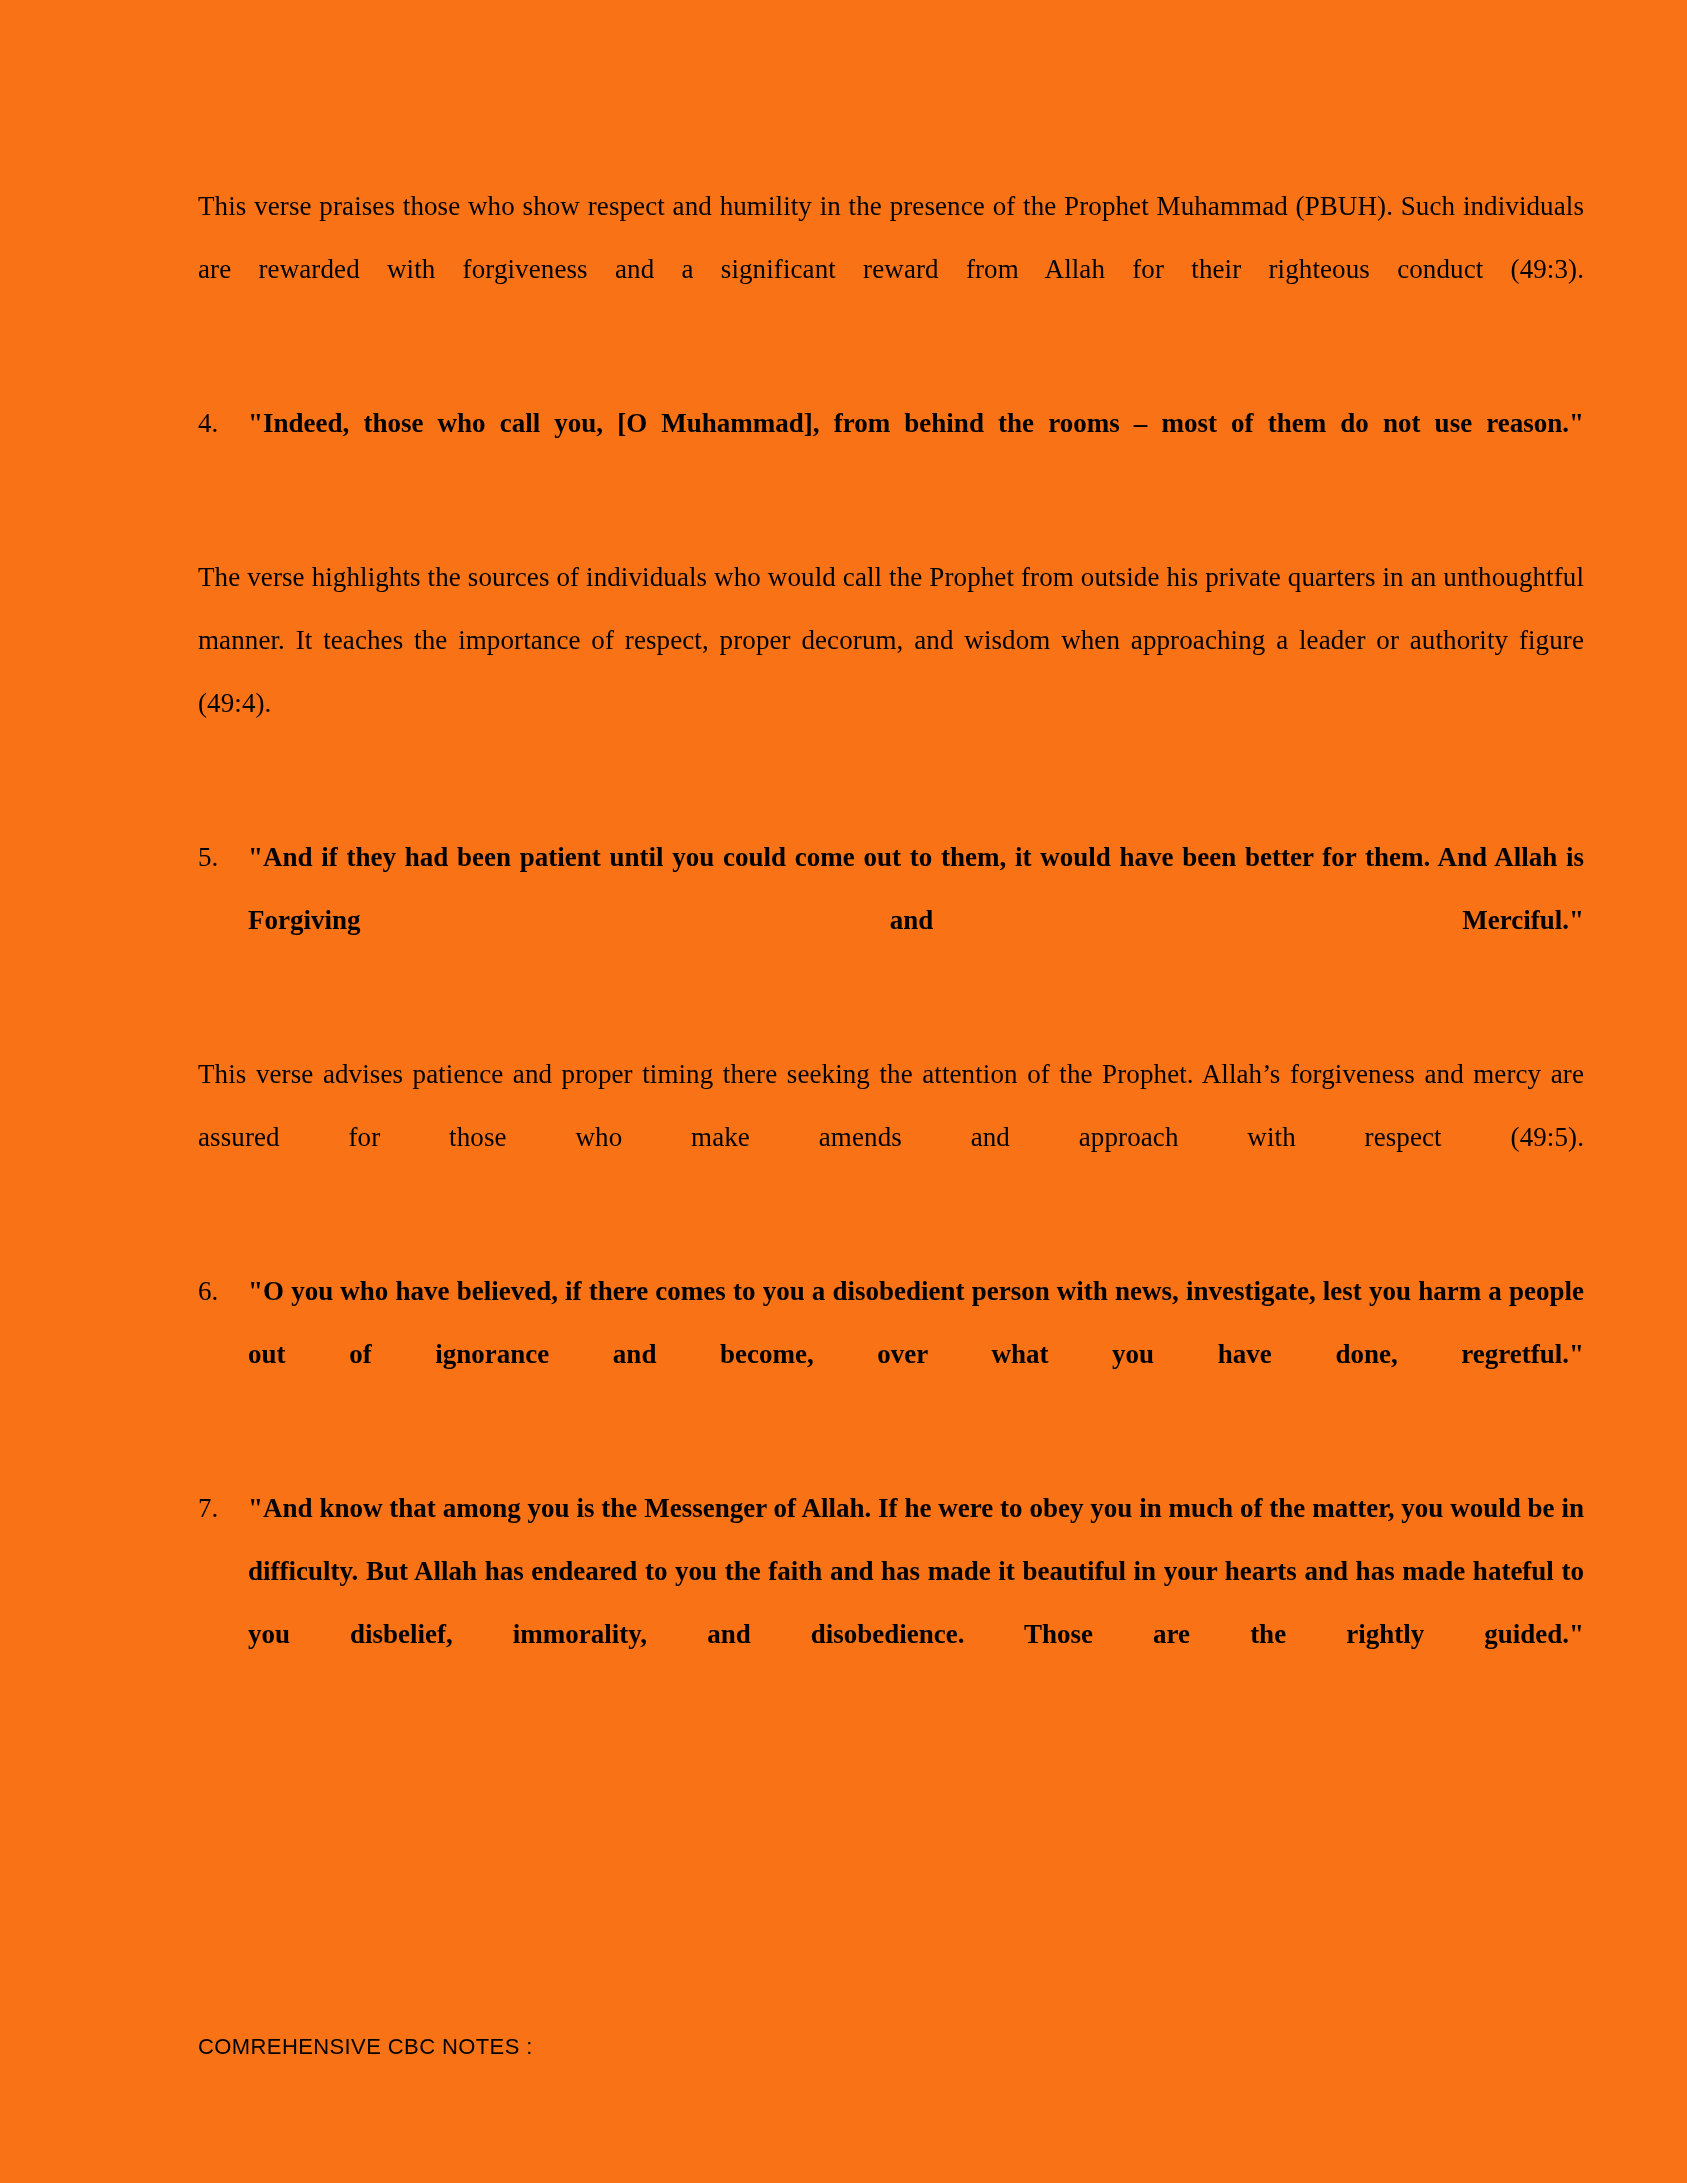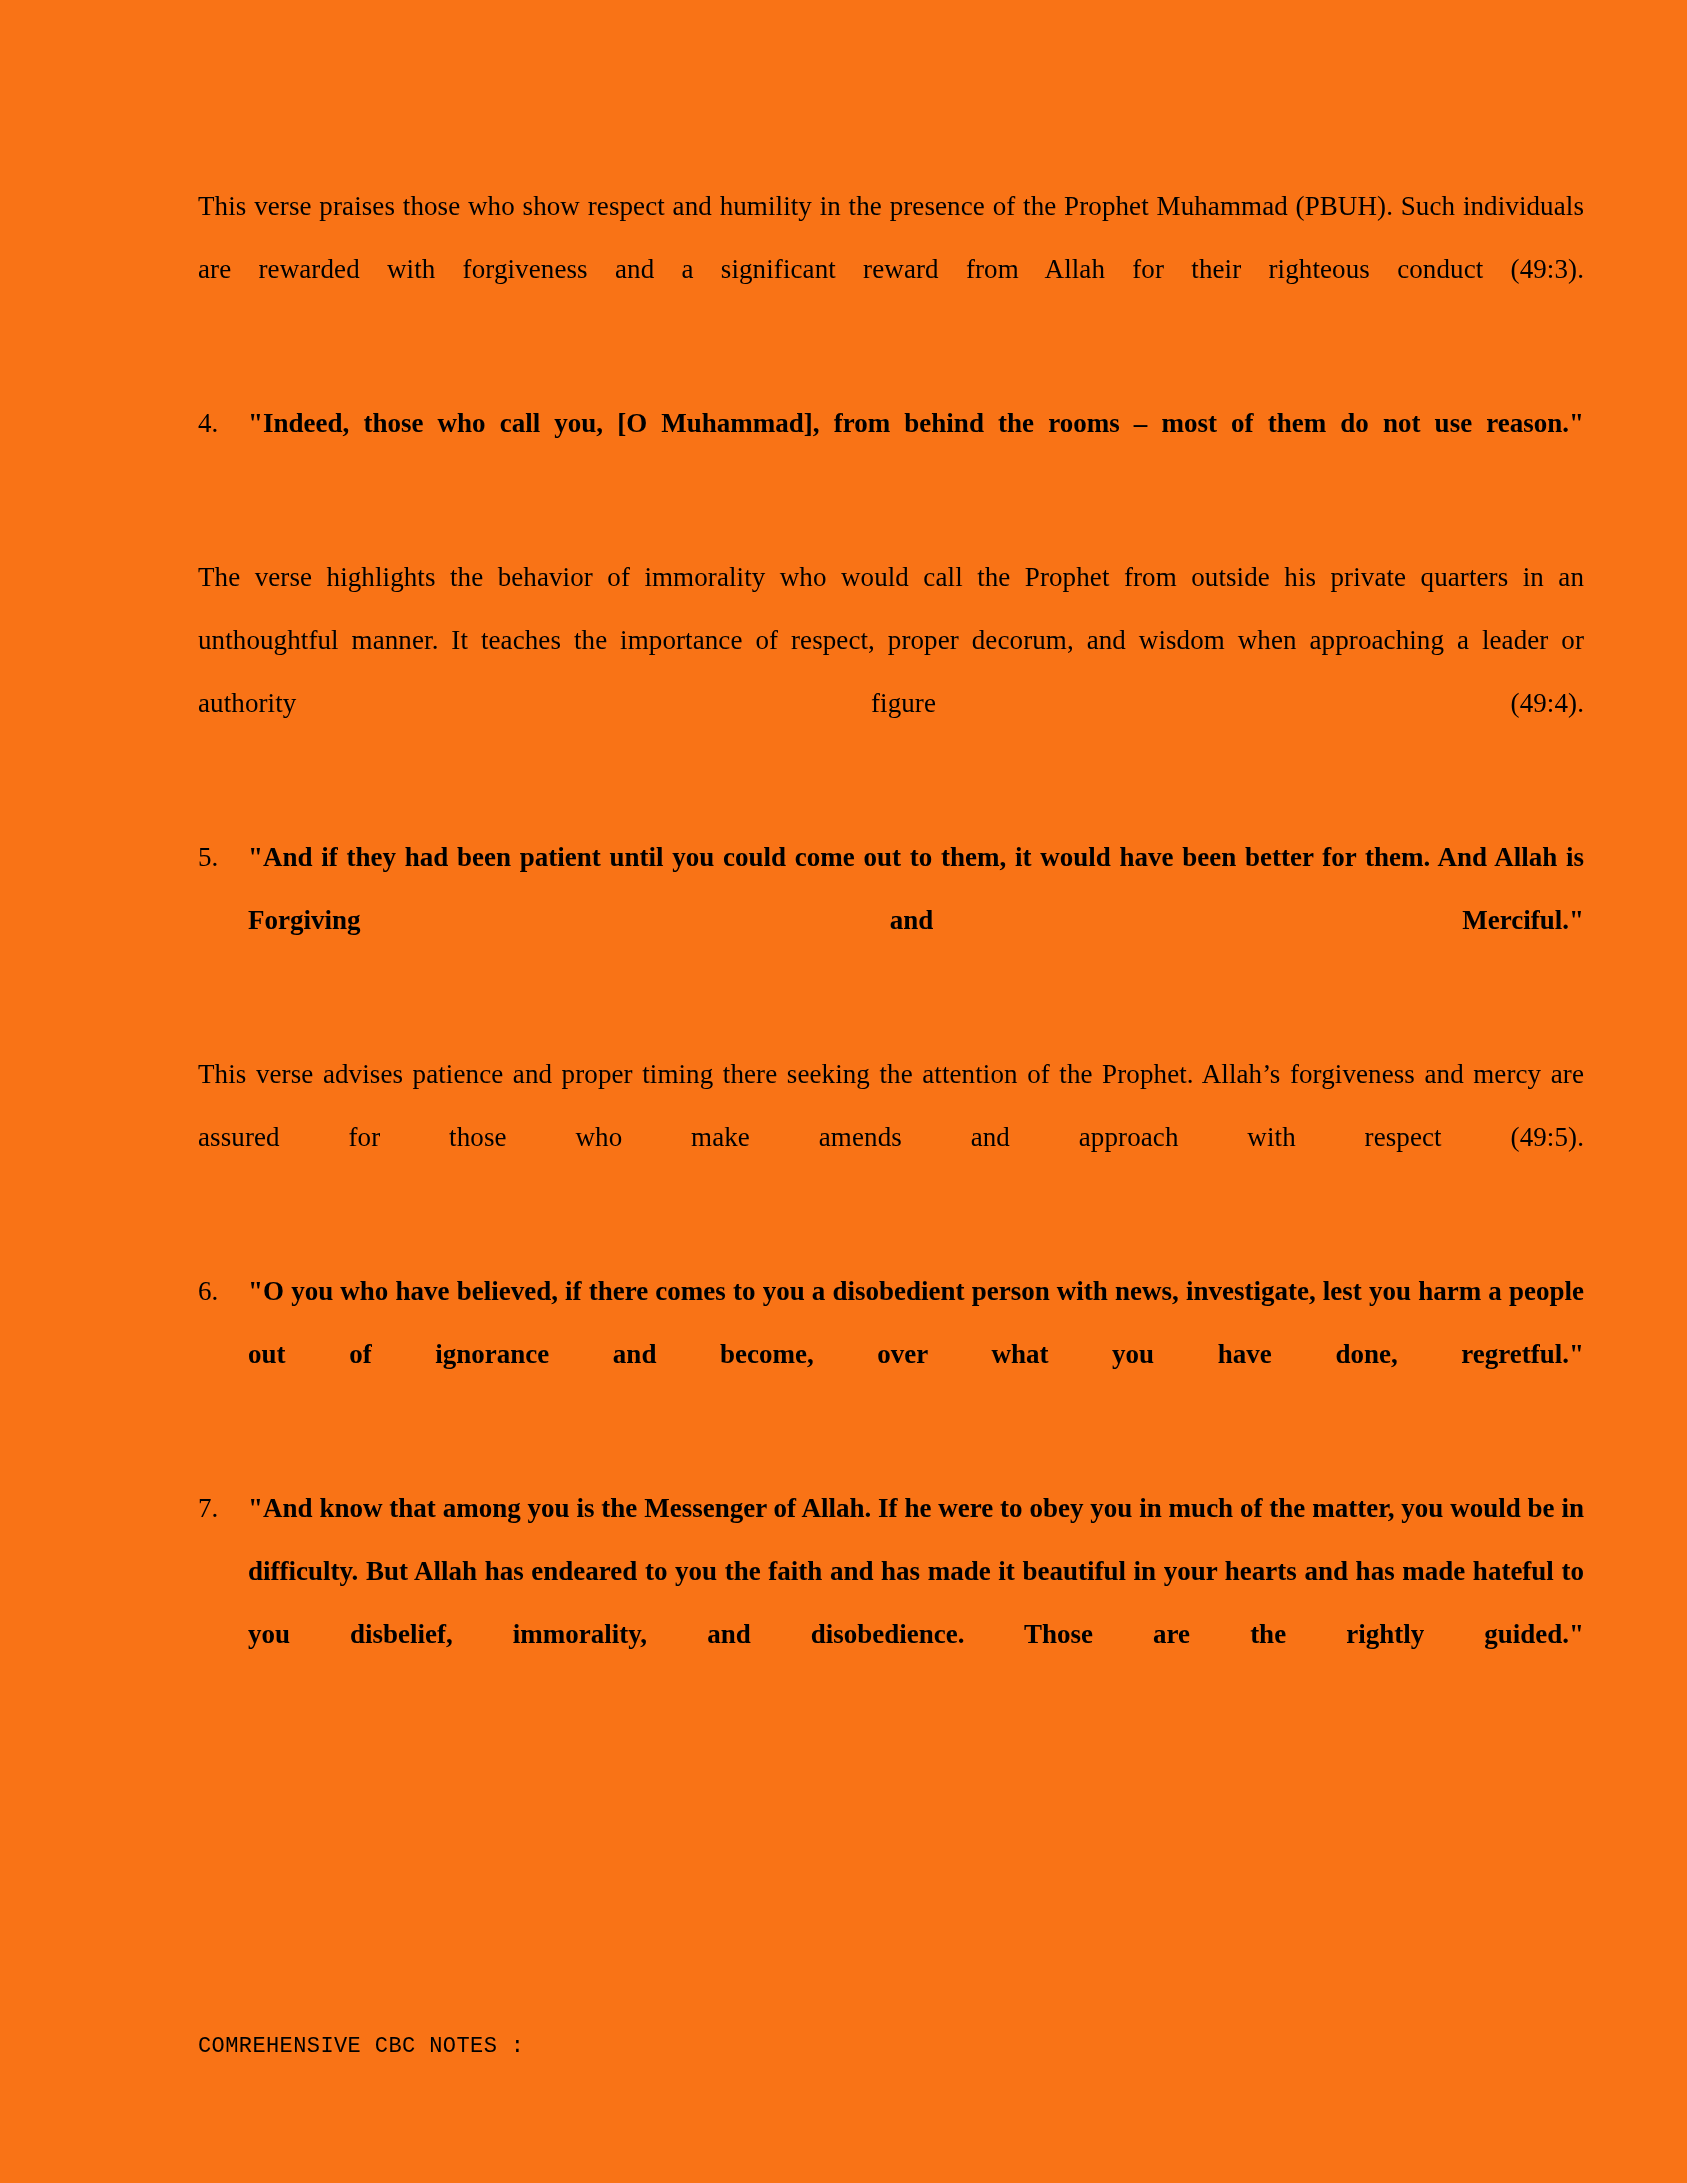--- a/index.html
+++ b/index.html
@@ -60,42 +60,42 @@
   .list-text::after,
   p.body-para::after {
     content: "";
     display: inline-block;
     width: 100%;
   }
   .footer {
     position: absolute;
     left: 198px;
     top: 2034px;
-    font-family: Liberation Mono, monospace;
+    font-family: Liberation Sans, sans-serif;
     font-size: 22px;
     line-height: 26.5px;
     letter-spacing: 0.4px;
     color: #000000;
   }
 </style>
 </head>
 <body>
 
 <div class="page">
 
   <div class="content">
 
     <p class="body-para">This verse praises those who show respect and humility in the presence of the Prophet Muhammad (PBUH). Such individuals are rewarded with forgiveness and a significant reward from Allah for their righteous conduct (49:3).</p>
 
     <div class="list-item">
       <span class="list-num">4.</span>
       <span class="list-text">"Indeed, those who call you, [O Muhammad], from behind the rooms – most of them do not use reason."</span>
     </div>
 
-    <p class="body-para">The verse highlights the behavior of immorality who would call the Prophet from outside his private quarters in an unthoughtful manner. It teaches the importance of respect, proper decorum, and wisdom when approaching a leader or authority figure (49:4).</p>
+    <p class="body-para">The verse highlights the sources of individuals who would call the Prophet from outside his private quarters in an unthoughtful manner. It teaches the importance of respect, proper decorum, and wisdom when approaching a leader or authority figure (49:4).</p>
 
     <div class="list-item">
       <span class="list-num">5.</span>
       <span class="list-text">"And if they had been patient until you could come out to them, it would have been better for them. And Allah is Forgiving and Merciful."</span>
     </div>
 
     <p class="body-para">This verse advises patience and proper timing there seeking the attention of the Prophet. Allah’s forgiveness and mercy are assured for those who make amends and approach with respect (49:5).</p>
 
     <div class="list-item">
       <span class="list-num">6.</span>

